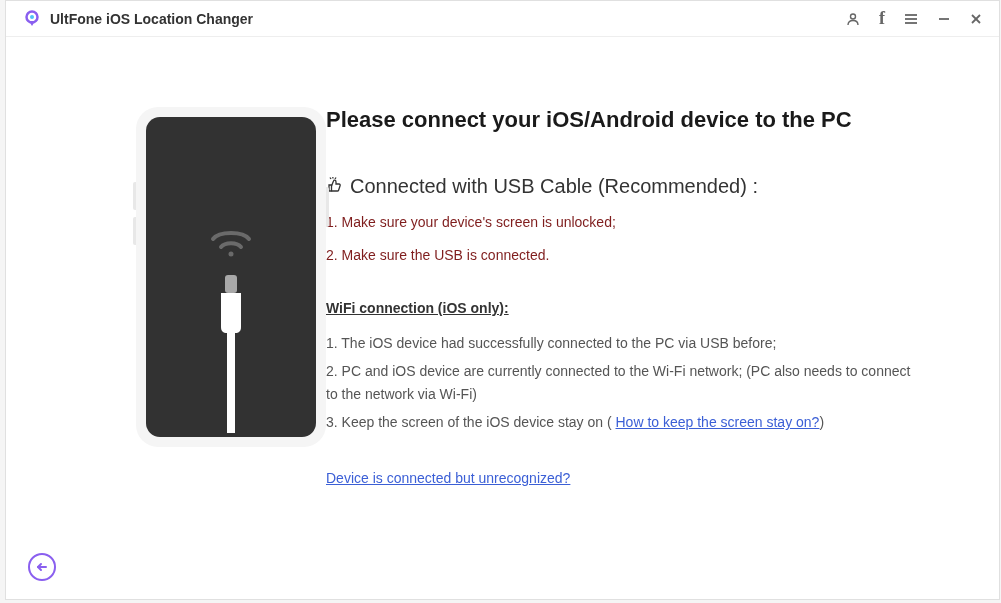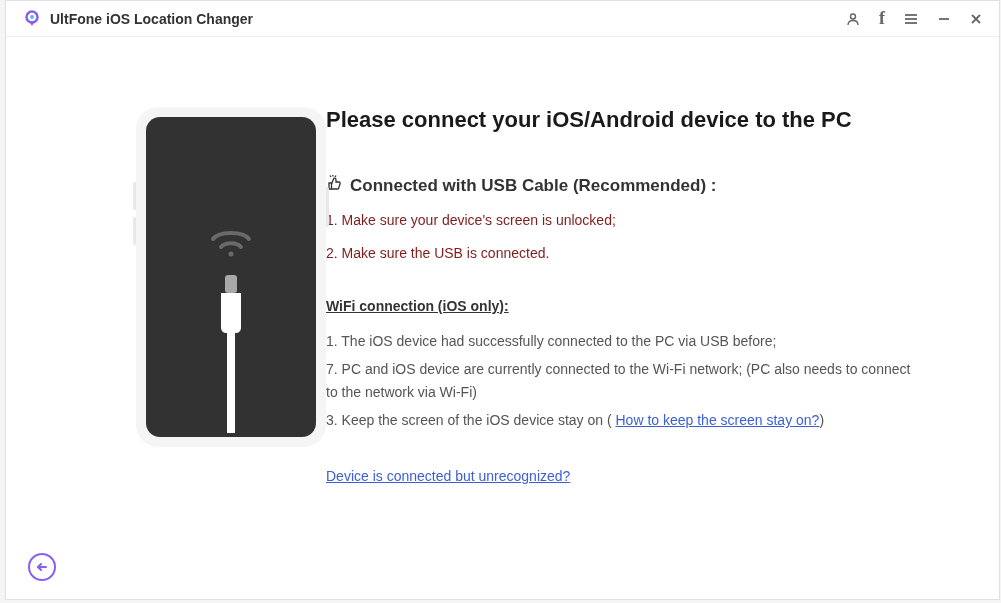--- a/index.html
+++ b/index.html
@@ -112,22 +112,22 @@
       flex: 1;
       padding-right: 40px;
     }
     .main-heading {
       font-size: 22px;
       font-weight: 700;
       color: #1a1a1a;
       margin-bottom: 42px;
     }
     .section-heading {
-      font-size: 17px;
-      font-weight: 700;
+      font-size: 20px;
+      font-weight: 400;
       color: #333;
       margin-bottom: 14px;
       display: flex;
       align-items: center;
       gap: 8px;
     }
     .instruction-line {
       font-size: 14px;
       color: #7f1d1d;
       line-height: 1.5;
@@ -258,21 +258,21 @@
         </span>
         <span>Connected with USB Cable (Recommended)  :</span>
       </div>
       <div class="instruction-line">1. Make sure your device's screen is unlocked;</div>
       <div class="instruction-line">2. Make sure the USB is connected.</div>
 
       <div class="section-spacer"></div>
 
       <div class="wifi-heading">WiFi connection (iOS only):</div>
       <div class="wifi-step">1. The iOS device had successfully connected to the PC via USB before;</div>
-      <div class="wifi-step">7. PC and iOS device are currently connected to the Wi-Fi network; (PC also needs to connect to the network via Wi-Fi)</div>
+      <div class="wifi-step">2. PC and iOS device are currently connected to the Wi-Fi network; (PC also needs to connect to the network via Wi-Fi)</div>
       <div class="wifi-step">
         <span>3. Keep the screen of the iOS device stay on  ( </span><a class="link"> How to keep the screen stay on?</a><span>)</span>
       </div>
 
       <a class="link unrecognized-link">Device is connected but unrecognized?</a>
     </div>
   </div>
 
   <div class="back-button">
     <svg width="14" height="14" viewBox="0 0 14 14" fill="none" stroke="#8a5fef" stroke-width="2" stroke-linecap="round" stroke-linejoin="round">

